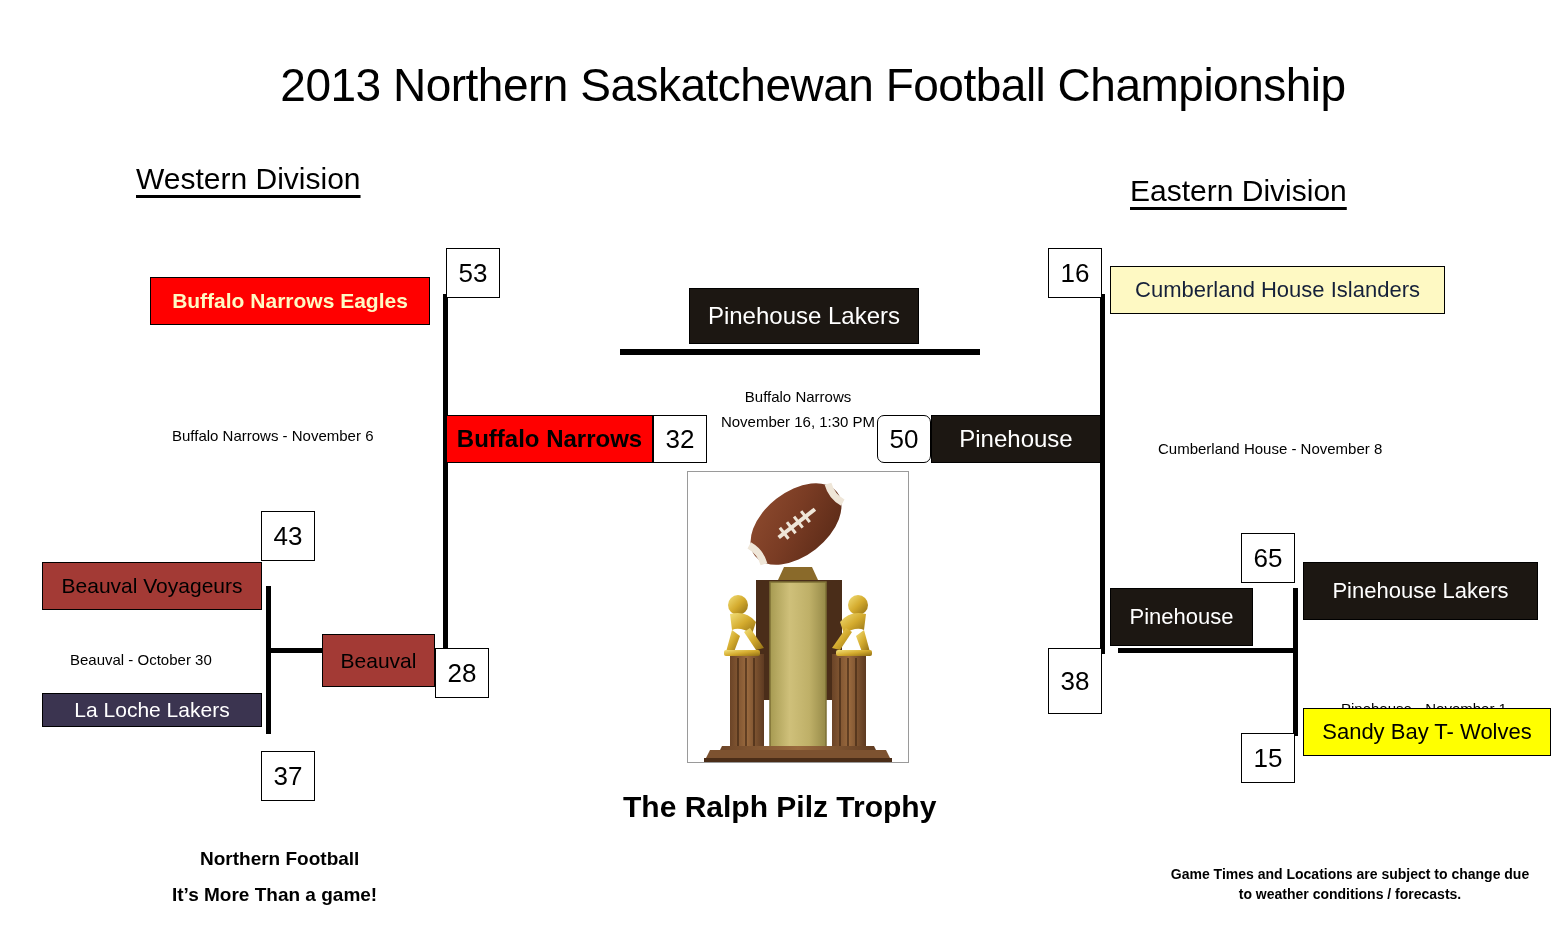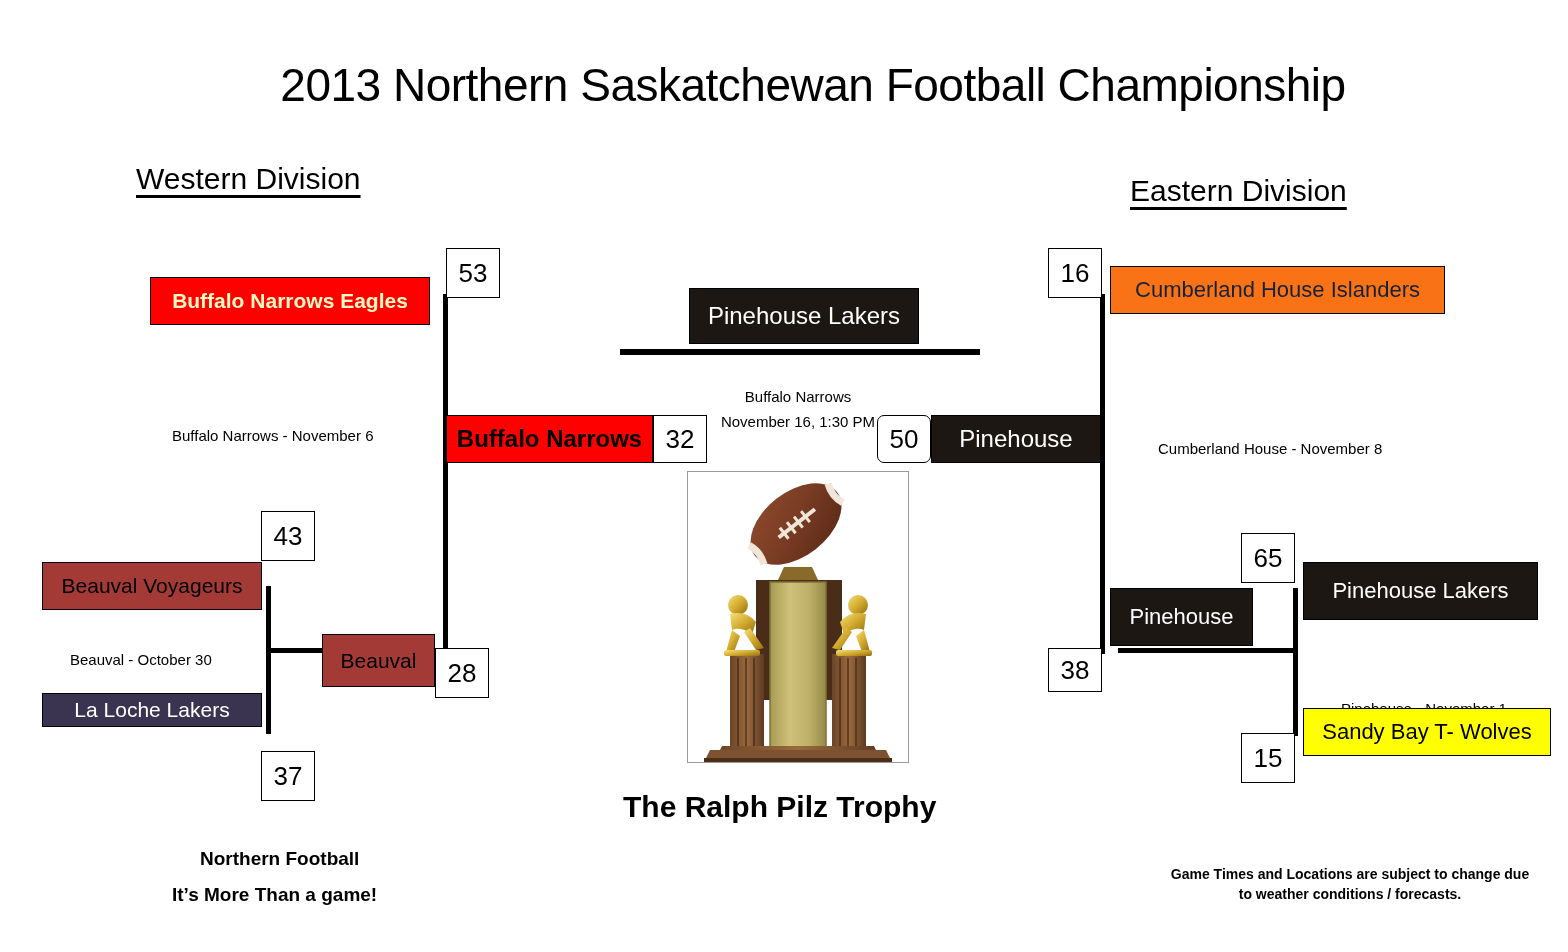--- a/index.html
+++ b/index.html
@@ -172,21 +172,21 @@
 </div>
 <div class="abs" id="trophyCaption" style="left:623px;top:790px;">The Ralph Pilz Trophy</div>
 
 <div class="abs vline" style="left:1100px;top:294px;width:5px;height:360px;"></div>
 <div class="abs vline" style="left:1293px;top:588px;width:5px;height:148px;"></div>
 <div class="abs hline" style="left:1118px;top:648px;width:180px;height:5px;"></div>
 
 <div class="abs score" style="left:1048px;top:248px;width:54px;height:50px;">
   <span>16</span>
 </div>
-<div class="abs team" style="left:1110px;top:266px;width:335px;height:48px;background:#f97316;color:#16213a;font-size:22px;">
+<div class="abs team" style="left:1110px;top:266px;width:335px;height:48px;background:#fef9c3;color:#16213a;font-size:22px;">
   <span>Cumberland House  Islanders</span>
 </div>
 
 <div class="abs cap" style="left:1158px;top:440px;">Cumberland House - November 8</div>
 
 <div class="abs team" style="left:1303px;top:562px;width:235px;height:58px;background:#1C1712;color:#fff;font-size:22px;">
   <span>Pinehouse Lakers</span>
 </div>
 <div class="abs score" style="left:1241px;top:533px;width:54px;height:50px;">
   <span>65</span>
@@ -197,21 +197,21 @@
 <div class="abs team" style="left:1303px;top:708px;width:248px;height:48px;background:#FFFF00;color:#000;font-size:22px;">
   <span>Sandy Bay T- Wolves</span>
 </div>
 <div class="abs score" style="left:1241px;top:733px;width:54px;height:50px;">
   <span>15</span>
 </div>
 
 <div class="abs team" style="left:1110px;top:588px;width:143px;height:58px;background:#1C1712;color:#fff;font-size:22px;">
   <span>Pinehouse</span>
 </div>
-<div class="abs score" style="left:1048px;top:648px;width:54px;height:44px;text-align:center;">
+<div class="abs score" style="left:1048px;top:648px;width:54px;height:66px;text-align:center;">
   <span>38</span>
 </div>
 
 <div class="abs boldcap" style="left:200px;top:848px;">Northern Football</div>
 <div class="abs boldcap" style="left:172px;top:884px;">It’s More Than a game!</div>
 
 <div class="abs tinycap" style="left:1155px;top:866px;width:390px;">Game Times and Locations are subject to change due</div>
 <div class="abs tinycap" style="left:1155px;top:886px;width:390px;">to weather conditions / forecasts.</div>
 
 </body></html>

